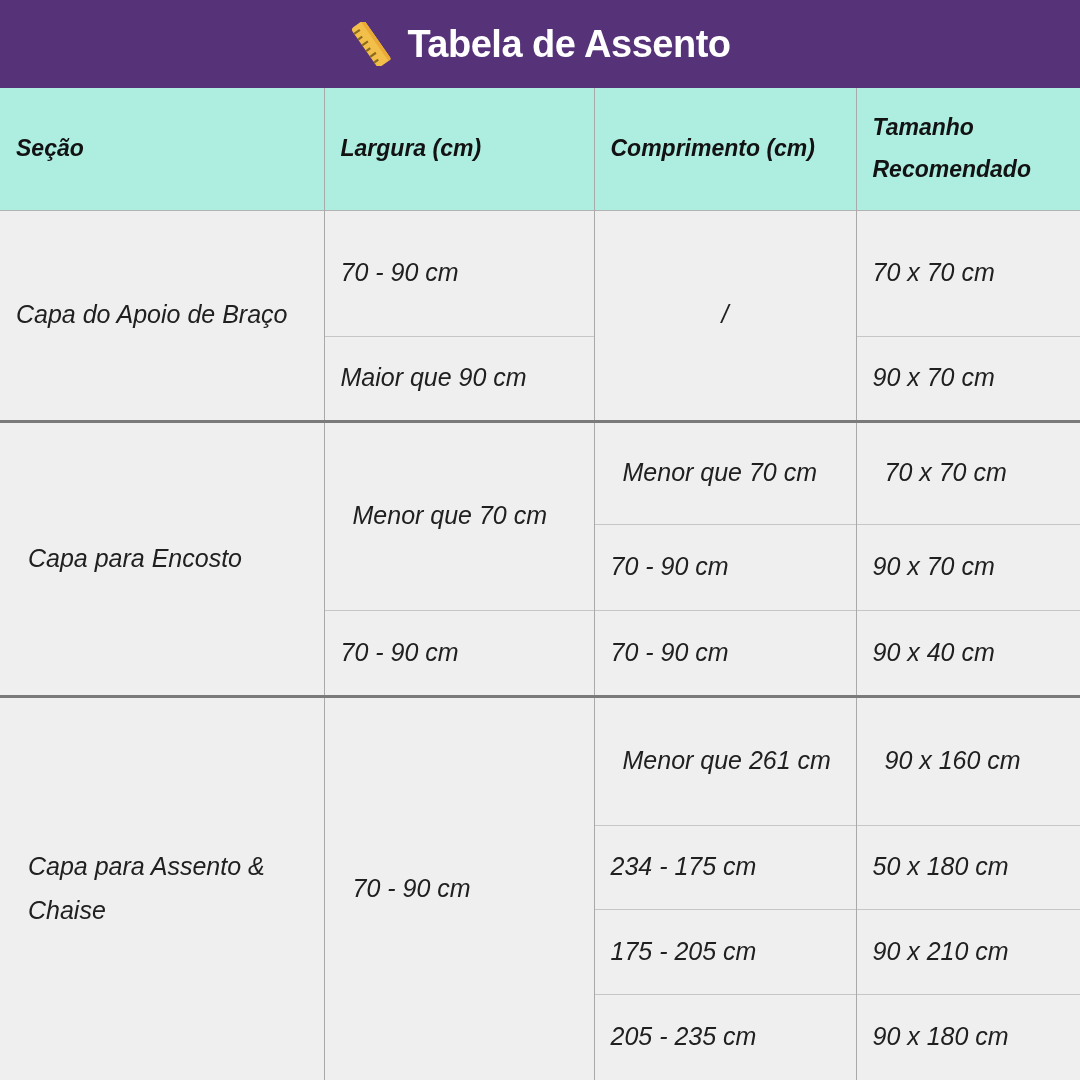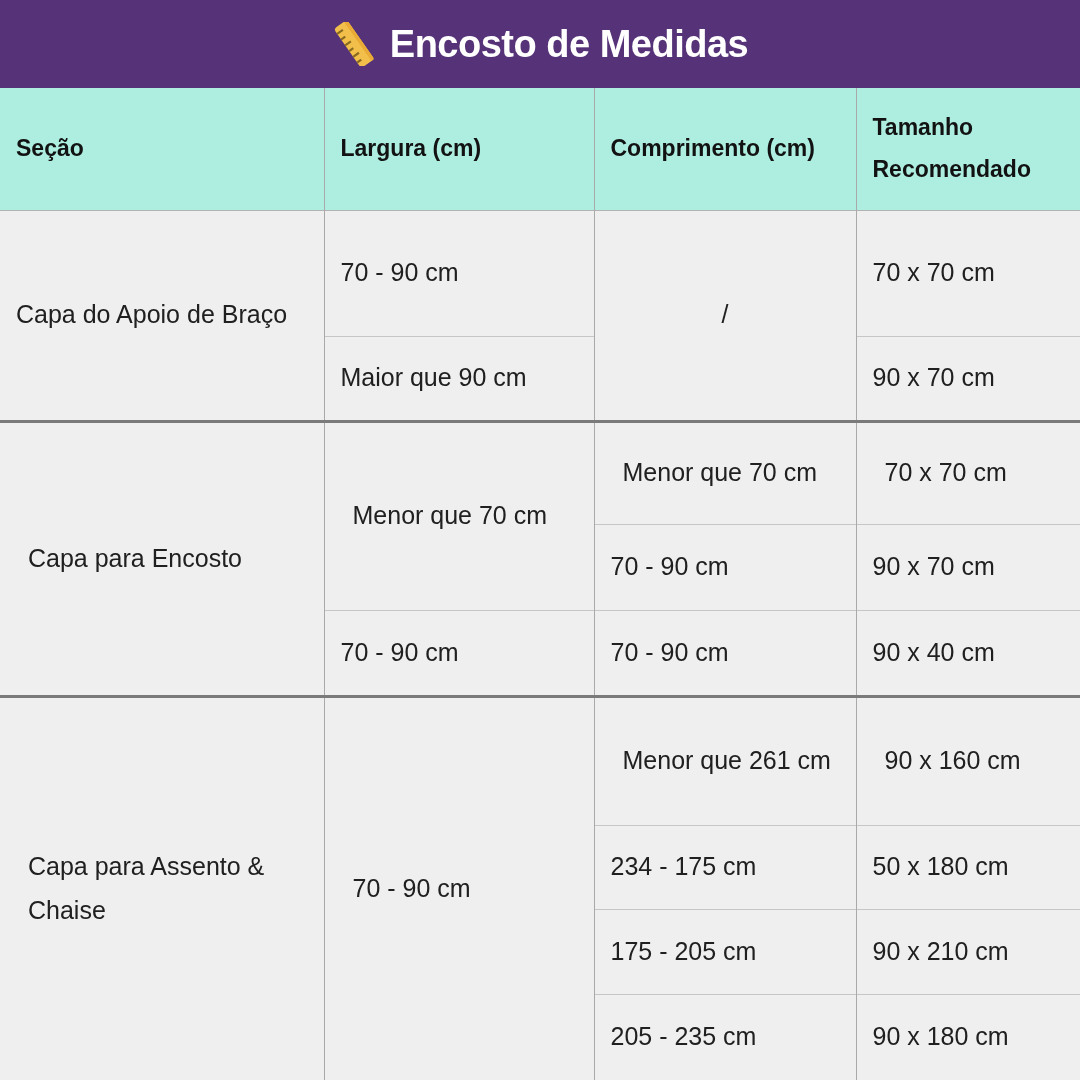--- a/index.html
+++ b/index.html
@@ -29,20 +29,21 @@
     font-weight: bold;
     letter-spacing: -0.5px;
   }
   .ruler-wrap { width: 44px; height: 44px; display: flex; align-items: center; justify-content: center; }
 
   
   table.medidas {
     width: 1080px;
     border-collapse: collapse;
     table-layout: fixed;
+    font-style: italic;
   }
   col.c1 { width: 324px; }
   col.c2 { width: 270px; }
   col.c3 { width: 262px; }
   col.c4 { width: 224px; }
 
   thead th {
     background: #aeeee1;
     height: 122px;
     font-size: 23px;
@@ -98,21 +99,21 @@
           <line x1="14" y1="4" x2="21" y2="4"></line>
           <line x1="14" y1="11" x2="19" y2="11"></line>
           <line x1="14" y1="18" x2="21" y2="18"></line>
           <line x1="14" y1="25" x2="19" y2="25"></line>
           <line x1="14" y1="32" x2="21" y2="32"></line>
           <line x1="14" y1="39" x2="19" y2="39"></line>
         </g>
       </g>
     </svg>
   </span>
-  <span class="title-text">Encosto de Medidas</span>
+  <span class="title-text">Tabela de Assento</span>
 </div>
 
 <table class="medidas">
   <colgroup>
     <col class="c1">
       <col class="c2">
       <col class="c3">
       <col class="c4">
   </colgroup>
   <thead>

